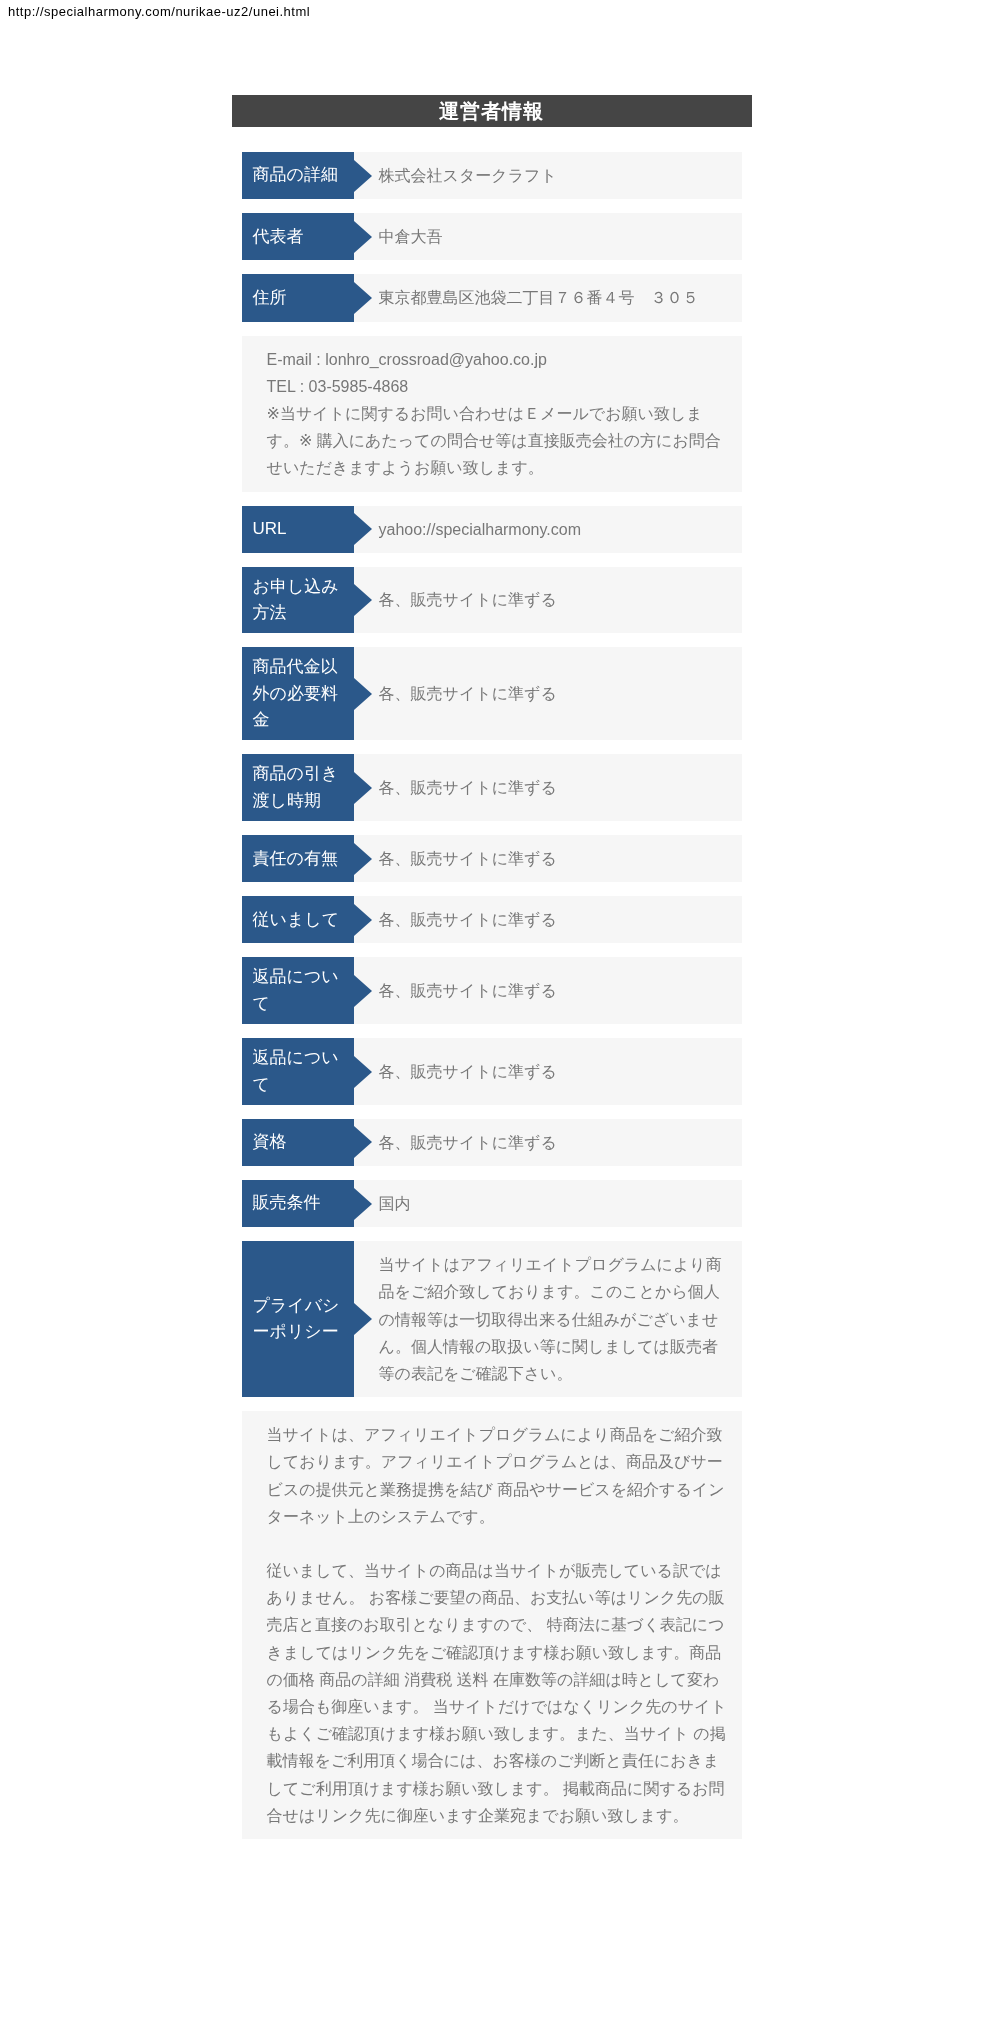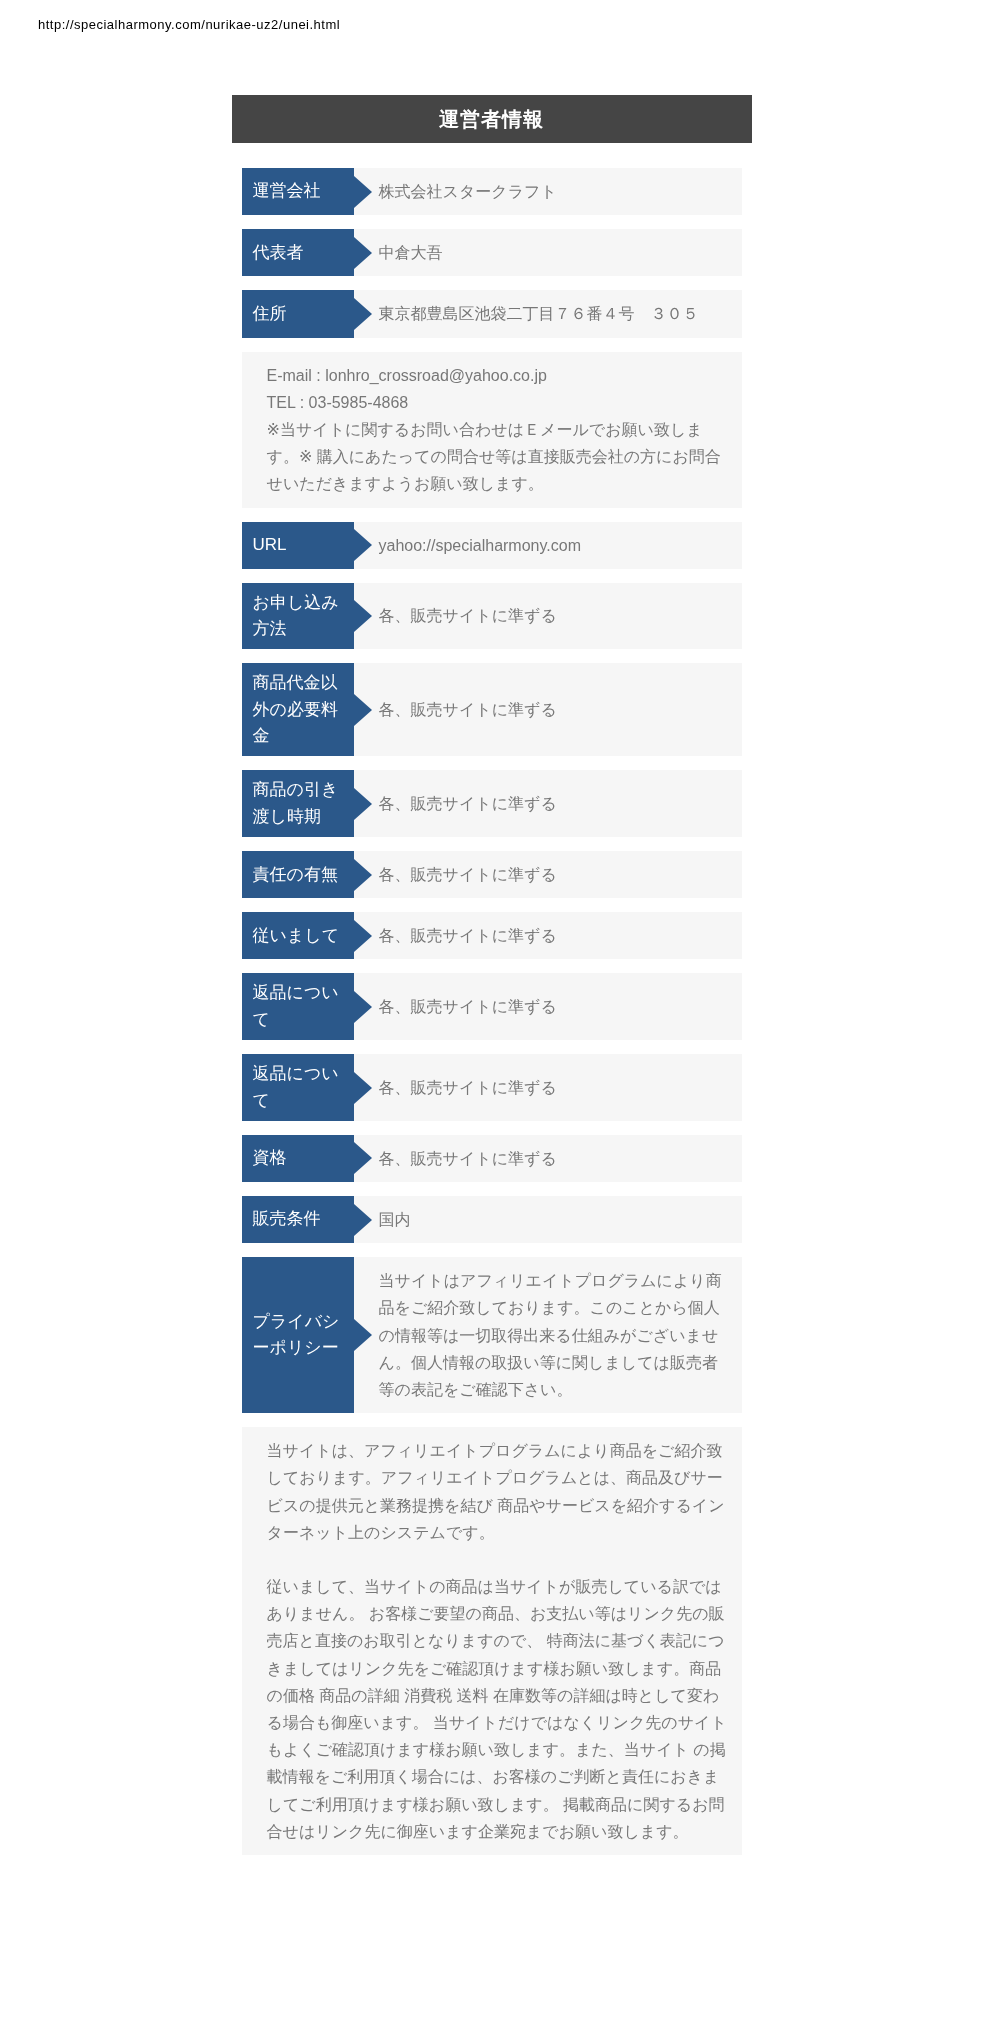--- a/index.html
+++ b/index.html
@@ -8,26 +8,26 @@
     --value-bg:#f6f6f6; --value-text:#777777;
     --page-bg:#ffffff; --header-text:#000000;
   }
   *{margin:0;padding:0;box-sizing:border-box;}
   html,body{background:var(--page-bg);}
   body{
     width:983px;height:2018px;position:relative;overflow:hidden;
     font-family:"Liberation Sans","DejaVu Sans",sans-serif;
   }
   .url-header{
-    position:absolute;top:17px;left:8px;
-    font-size:13px;color:var(--header-text);letter-spacing:0.5px;margin-left:30px;
+    position:absolute;top:4px;left:8px;
+    font-size:13px;color:var(--header-text);letter-spacing:0.5px;
   }
   .container{width:520px;margin:95px auto 0;}
   .title-bar{
-    height:48px;background:var(--title-bg);
+    height:32px;background:var(--title-bg);
     display:flex;align-items:center;justify-content:center;
   }
   .title-bar h1{
     font-size:20px;font-weight:bold;color:var(--title-text);letter-spacing:1px;
   }
   .rows{padding:25px 10px 0;}
   .row{display:flex;align-items:stretch;margin-bottom:14px;}
   .label{
     width:112px;flex:0 0 112px;background:var(--label-bg);color:var(--label-text);
     font-size:17px;line-height:1.55;padding:7px 11px;
@@ -52,21 +52,21 @@
 
 <div class="container">
   <div class="title-bar">
     <h1>運営者情報</h1>
   </div>
 
   <div class="rows">
 
     <div class="row">
       <div class="label">
-        <span>運営会社</span>
+        <span>商品の詳細</span>
         <span class="arrow"></span>
       </div>
       <div class="value">
         <span>株式会社スタークラフト</span>
       </div>
     </div>
 
     <div class="row">
       <div class="label">
         <span>代表者</span>

